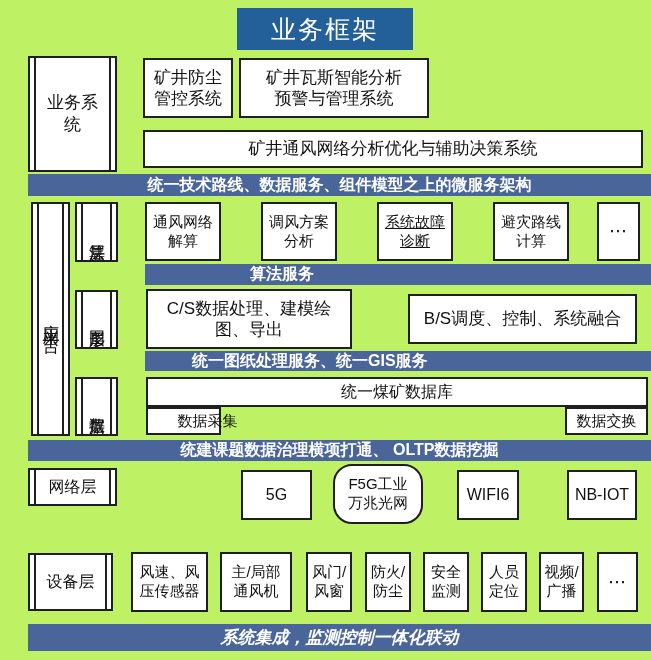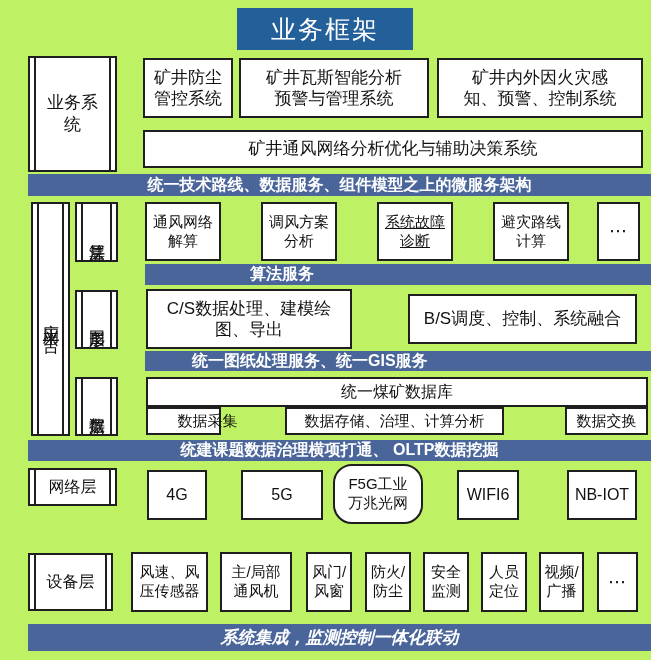--- a/index.html
+++ b/index.html
@@ -52,21 +52,20 @@
 
 <div id="canvas">
 
   <div class="title-banner" style="left:237px;top:8px;width:176px;height:42px;">业务框架</div>
 
   <div class="proc f17" style="left:28px;top:56px;width:89px;height:116px;">
     <span class="inner" style="width:60px;">业务系统</span>
   </div>
   <div class="box f17" style="left:143px;top:58px;width:90px;height:60px;padding:0 6px;">矿井防尘管控系统</div>
   <div class="box f17" style="left:239px;top:58px;width:190px;height:60px;padding:0 22px;">矿井瓦斯智能分析预警与管理系统</div>
-  <div class="box f17" style="left:437px;top:58px;width:206px;height:60px;padding:0 20px;">矿井内外因火灾感知、预警、控制系统</div>
   <div class="box f17" style="left:143px;top:130px;width:500px;height:38px;">矿井通风网络分析优化与辅助决策系统</div>
 
   <div class="banner" style="left:28px;top:174px;width:623px;height:22px;">统一技术路线、数据服务、组件模型之上的微服务架构</div>
 
   <div class="proc vtext f17" style="left:31px;top:202px;width:39px;height:234px;">
     <span class="inner">应用平台</span>
   </div>
   <div class="proc vtext f16" style="left:75px;top:202px;width:43px;height:60px;">
     <span class="inner" style="letter-spacing:1px;">算法层</span>
   </div>
@@ -85,30 +84,28 @@
   <div class="box f17" style="left:146px;top:289px;width:206px;height:60px;padding:0 10px;">C/S数据处理、建模绘图、导出</div>
   <div class="box f17" style="left:408px;top:294px;width:229px;height:50px;padding:0 6px;">B/S调度、控制、系统融合</div>
 
   <div class="banner banner-left" style="left:145px;top:351px;width:506px;height:20px;padding-left:47px;">统一图纸处理服务、统一GIS服务</div>
 
   <div class="proc vtext f16" style="left:75px;top:377px;width:43px;height:59px;">
     <span class="inner" style="letter-spacing:1px;">数据层</span>
   </div>
   <div class="box f16" style="left:146px;top:377px;width:502px;height:30px;">统一煤矿数据库</div>
   <div class="box f15" style="left:146px;top:407px;width:75px;height:28px;white-space:nowrap;padding-left:48px;">数据采集</div>
-  <div class="box f15" style="left:285px;top:407px;width:219px;height:28px;white-space:nowrap;">数据存储、治理、计算分析</div>
   <div class="box f15" style="left:565px;top:407px;width:83px;height:28px;white-space:nowrap;">数据交换</div>
 
   <div class="banner" style="left:28px;top:440px;width:623px;height:21px;">统建课题数据治理横项打通、 OLTP数据挖掘</div>
 
   <div class="proc f16" style="left:28px;top:468px;width:89px;height:38px;">
     <span class="inner">网络层</span>
   </div>
-  <div class="box f16" style="left:147px;top:470px;width:60px;height:50px;">4G</div>
-  <div class="box f16" style="left:241px;top:470px;width:82px;height:50px;">5G</div>
+  <div class="box f16" style="left:241px;top:470px;width:71px;height:50px;">5G</div>
   <div class="box f15" style="left:333px;top:464px;width:90px;height:60px;padding:0 11px;border-radius:19px;">F5G工业万兆光网</div>
   <div class="box f16" style="left:457px;top:470px;width:62px;height:50px;">WIFI6</div>
   <div class="box f16" style="left:567px;top:470px;width:70px;height:50px;">NB-IOT</div>
 
   <div class="proc f16" style="left:28px;top:553px;width:85px;height:58px;">
     <span class="inner">设备层</span>
   </div>
   <div class="box f15" style="left:131px;top:552px;width:77px;height:60px;padding:0 4px;">风速、风压传感器</div>
   <div class="box f15" style="left:220px;top:552px;width:72px;height:60px;padding:0 5px;">主/局部通风机</div>
   <div class="box f15" style="left:306px;top:552px;width:46px;height:60px;padding:0 1px;">风门/风窗</div>

